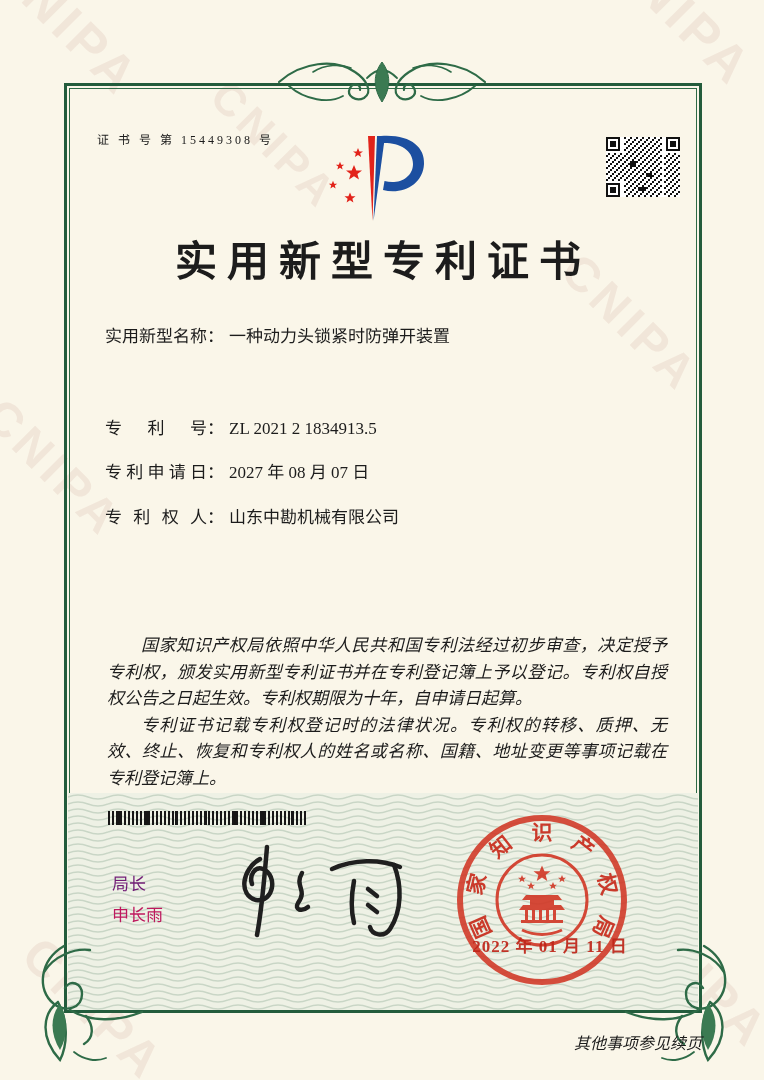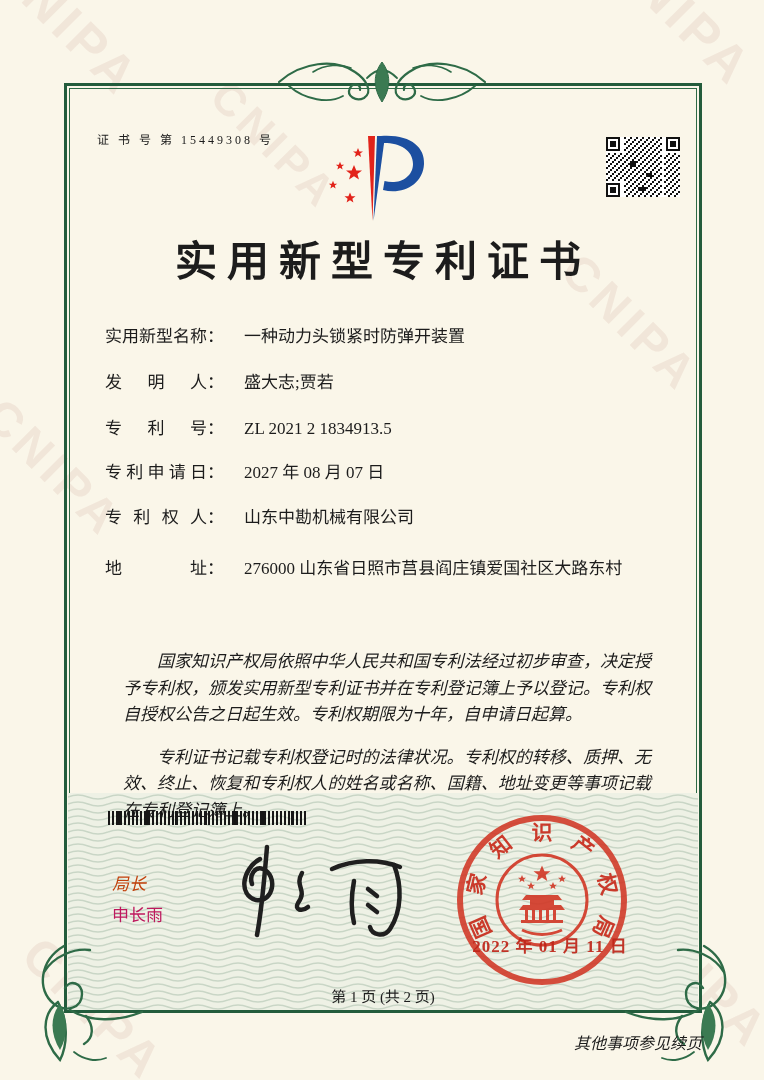--- a/index.html
+++ b/index.html
@@ -12,29 +12,29 @@
   .frame{position:absolute;left:64px;top:83px;width:638px;height:930px;border:3px solid #235c3c;box-sizing:border-box;z-index:1;}
   .frame-inner{position:absolute;inset:2px;border:1px solid #2e6b47;}
   
   .band{position:absolute;left:68px;top:793px;width:630px;height:217px;z-index:1;}
   
   .certno{position:absolute;left:97px;top:130px;font-size:12px;letter-spacing:3px;z-index:2;}
   .title{position:absolute;left:64px;top:227px;width:638px;text-align:center;font-size:42px;font-weight:bold;letter-spacing:10px;z-index:2;}
   .frow{position:absolute;left:105px;font-size:17px;white-space:nowrap;z-index:2;}
   .flabel{display:inline-block;width:102px;text-align:justify;text-align-last:justify;}
   .fcolon{display:inline-block;}
-  .fvalue{margin-left:20px;}
+  .fvalue{margin-left:5px;}
   .paras{position:absolute;left:107px;top:633px;width:560px;font-size:17px;line-height:26.5px;
          text-align:justify;font-style:italic;z-index:2;}
-  .paras p{margin:16px;text-indent:2em;font-style:italic;}
+  .paras p{margin:0;text-indent:2em;font-style:italic;}
   .barcode{position:absolute;left:108px;top:811px;width:198px;height:14px;z-index:2;
      background:repeating-linear-gradient(90deg,#161616 0 2px,rgba(0,0,0,0) 2px 4px),
                 repeating-linear-gradient(90deg,rgba(0,0,0,0) 0 9px,#161616 9px 12px,rgba(0,0,0,0) 12px 29px);}
   .sig-title{position:absolute;left:112px;top:870px;font-size:17px;z-index:2;
-     font-family:"Liberation Sans","DejaVu Sans",sans-serif;color:#c2410c;font-style:italic;}
+     font-family:"Liberation Sans","DejaVu Sans",sans-serif;color:#701a75;}
   .sig-name{position:absolute;left:112px;top:901px;font-size:17px;z-index:2;
      font-family:"Liberation Sans","DejaVu Sans",sans-serif;color:#be185d;}
   .sig-svg{position:absolute;left:228px;top:843px;z-index:2;}
   
   .seal-ring{position:absolute;left:457px;top:815px;width:170px;height:170px;border:6px solid rgba(208,53,36,0.88);
      border-radius:50%;box-sizing:border-box;z-index:3;}
   .sc{position:absolute;width:22px;height:22px;font-size:21px;font-weight:bold;color:rgba(200,42,27,0.92);
       text-align:center;line-height:22px;z-index:4;}
   .emblem{position:absolute;left:494px;top:852px;z-index:3;}
   .seal-date{position:absolute;left:445px;top:932px;width:210px;text-align:center;font-size:17px;font-weight:bold;
@@ -155,34 +155,28 @@
         <rect x="32" y="2" width="3" height="3"></rect>
         <rect x="2" y="25" width="3" height="3"></rect>
     </g>
   </svg>
 
   <div class="title">实用新型专利证书</div>
 
   <div class="frow" style="top:322px">
     <span class="flabel">实用新型名称</span><span class="fcolon">：</span><span class="fvalue">一种动力头锁紧时防弹开装置</span>
   </div>
-  <div class="frow" style="top:368px">
-    <span class="flabel">发明人</span><span class="fcolon">：</span><span class="fvalue">盛大志;贾若</span>
-  </div>
   <div class="frow" style="top:414px">
     <span class="flabel">专利号</span><span class="fcolon">：</span><span class="fvalue">ZL 2021 2 1834913.5</span>
   </div>
   <div class="frow" style="top:458px">
     <span class="flabel">专利申请日</span><span class="fcolon">：</span><span class="fvalue">2027 年 08 月 07 日</span>
   </div>
   <div class="frow" style="top:503px">
     <span class="flabel">专利权人</span><span class="fcolon">：</span><span class="fvalue">山东中勘机械有限公司</span>
-  </div>
-  <div class="frow" style="top:554px">
-    <span class="flabel">地址</span><span class="fcolon">：</span><span class="fvalue">276000 山东省日照市莒县阎庄镇爱国社区大路东村</span>
   </div>
 
   <div class="paras">
     <p>国家知识产权局依照中华人民共和国专利法经过初步审查，决定授予专利权，颁发实用新型专利证书并在专利登记簿上予以登记。专利权自授权公告之日起生效。专利权期限为十年，自申请日起算。</p>
     <p>专利证书记载专利权登记时的法律状况。专利权的转移、质押、无效、终止、恢复和专利权人的姓名或名称、国籍、地址变更等事项记载在专利登记簿上。</p>
   </div>
 
   <div class="barcode"></div>
 
   <div class="sig-title">局长</div>
@@ -226,16 +220,15 @@
         <rect x="38" y="58" width="3" height="10"></rect>
       <rect x="45" y="58" width="3" height="10"></rect>
         <rect x="52" y="58" width="3" height="10"></rect>
       <rect x="59" y="58" width="3" height="10"></rect>
       <rect x="27" y="68" width="42" height="3"></rect>
       <path d="M28,78 Q48,87 68,78" fill="none" stroke="rgba(208,53,36,0.9)" stroke-width="3"></path>
     </g>
   </svg>
   <div class="seal-date">2022 年 01 月 11 日</div>
 
-  <div class="page-info">第 1 页 (共 2 页)</div>
   <div class="note">其他事项参见续页</div>
 
 </div>
 
 </body></html>

